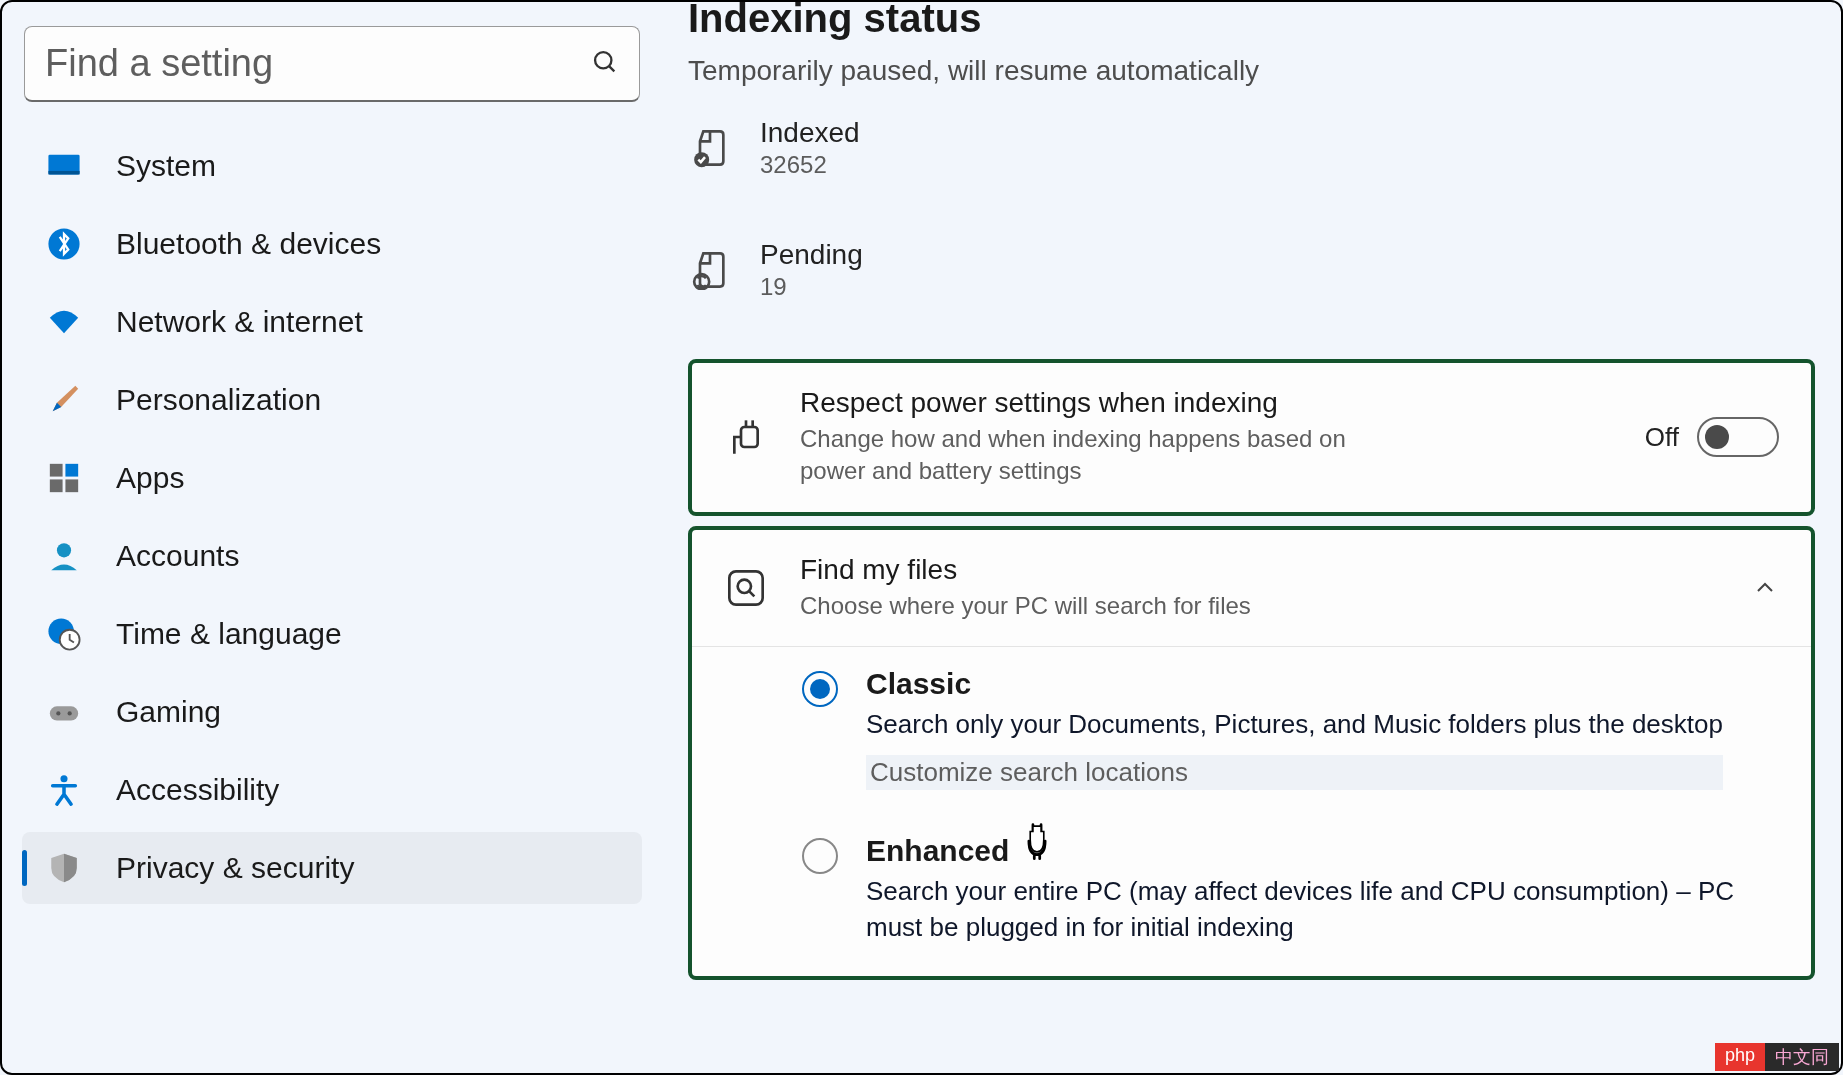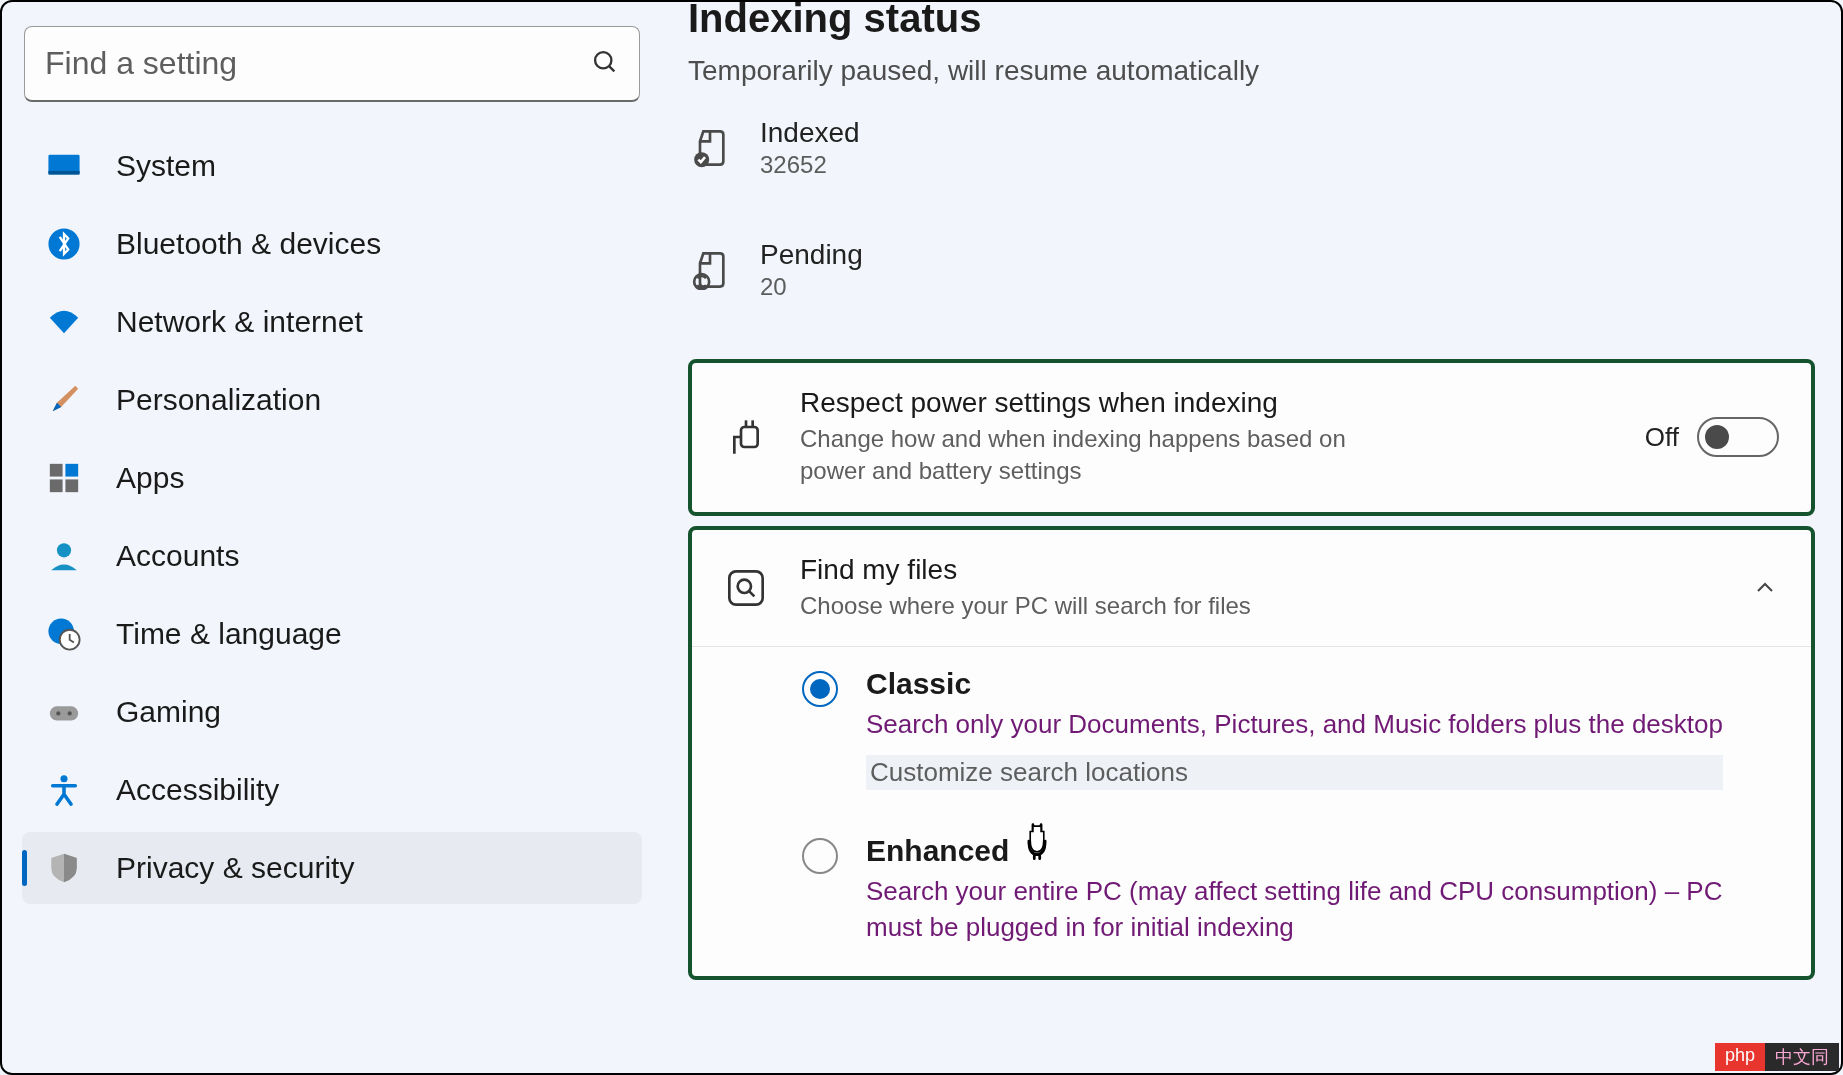--- a/index.html
+++ b/index.html
@@ -39,21 +39,21 @@
     border-bottom: 2px solid #6a6a6a;
     border-radius: 8px;
     background: #fdfdfd;
     padding: 0 20px;
   }
   .search-box input {
     flex: 1;
     border: none;
     outline: none;
     background: transparent;
-    font-size: 32px;
+    font-size: 38px;
     color: #333;
   }
   .search-box input::placeholder { color: #5e5e5e; }
   .search-icon svg { width: 28px; height: 28px; stroke: #333; fill: none; stroke-width: 2; }
 
   .nav { display: flex; flex-direction: column; gap: 6px; }
   .nav-item {
     display: flex;
     align-items: center;
     gap: 34px;
@@ -162,21 +162,21 @@
   .radio.checked::after {
     content: "";
     position: absolute;
     left: 50%; top: 50%; transform: translate(-50%,-50%);
     width: 20px; height: 20px;
     border-radius: 50%;
     background: #0067c0;
   }
   .radio-texts { display: flex; flex-direction: column; gap: 6px; max-width: 880px; }
   .radio-title { font-size: 30px; font-weight: 600; color: #1a1a1a; }
-  .radio-desc { font-size: 26px; color: #701a75; line-height: 1.38; }
+  .radio-desc { font-size: 26px; color: #0f172a; line-height: 1.38; }
   .link { font-size: 26px; color: #5e5e5e; text-decoration: none; background: #eef2f7; padding: 2px 4px; display: inline-block; margin-top: 6px; }
 
   .cursor {
     position: absolute;
     left: 1018px; top: 820px;
     pointer-events: none;
   }
   .cursor svg { width: 34px; height: 38px; fill: #fff; stroke: #000; stroke-width: 1.5; }
 
   .watermark {
@@ -328,21 +328,21 @@
         <span class="stat-icon">
           <svg viewBox="0 0 24 24">
               <path d="M8 2 L18 2 Q20 2 20 4 L20 20 Q20 22 18 22 L8 22 Q6 22 6 20 L6 8 Z"></path>
               <path d="M6 8 L12 8 L12 2"></path>
               <circle cx="7" cy="19" r="4.5" fill="none" stroke="#4a4a4a"></circle>
               <path d="M4.5 17 A3 3 0 0 1 9.5 17 M9.5 21 A3 3 0 0 1 4.5 21" stroke="#4a4a4a" fill="none" stroke-width="1.3"></path>
             </svg>
         </span>
         <div class="stat-text">
           <span class="stat-label">Pending</span>
-          <span class="stat-value">20</span>
+          <span class="stat-value">19</span>
         </div>
       </div>
     </div>
 
     <div class="cards">
 
       <div class="card">
         <div class="card-row">
           <span class="card-icon">
             <svg viewBox="0 0 24 24">
@@ -391,21 +391,21 @@
             <div class="radio-texts">
               <span class="radio-title">Classic</span>
               <span class="radio-desc">Search only your Documents, Pictures, and Music folders plus the desktop</span>
               <a class="link" href="#">Customize search locations</a>
             </div>
           </div>
           <div class="radio-opt">
             <div class="radio"></div>
             <div class="radio-texts">
               <span class="radio-title">Enhanced</span>
-              <span class="radio-desc">Search your entire PC (may affect setting life and CPU consumption) – PC must be plugged in for initial indexing</span>
+              <span class="radio-desc">Search your entire PC (may affect devices life and CPU consumption) – PC must be plugged in for initial indexing</span>
             </div>
           </div>
         </div>
       </div>
 
     </div>
   </main>
 
   <div class="cursor">
     <svg viewBox="0 0 24 28">

